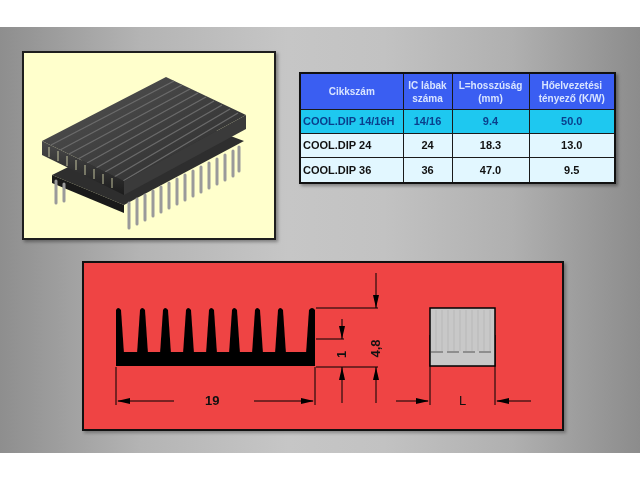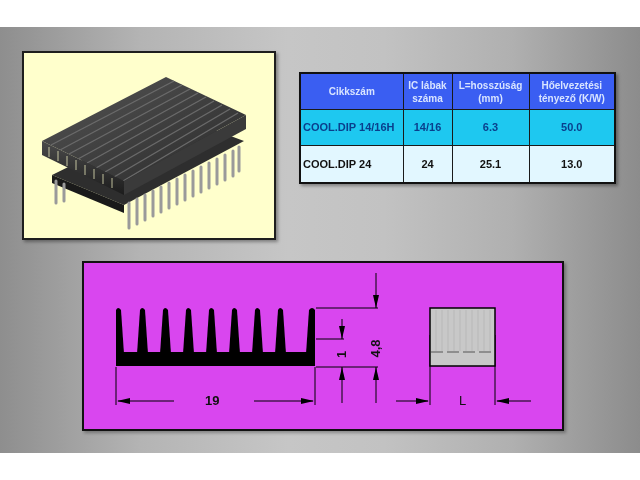--- a/index.html
+++ b/index.html
@@ -43,21 +43,21 @@
     height: 35px;
     white-space: normal;
   }
   .spec-table td { font-size: 11px; height: 13px; }
   .row-cyan td { background: #1ec8f0; color: #0a3f8c; margin-top: 28px; }
   .row-light td { background: #e2f7ff; color: #111; margin-top: 24px; }
   .spec-table td.name { text-align: left; padding-left: 2px; }
 
   .drawing-box {
     position: absolute; left: 82px; top: 261px; width: 478px; height: 166px;
-    background: #d946ef;
+    background: #ef4444;
     border: 2px solid #111;
     box-shadow: 2px 2px 3px rgba(0,0,0,0.3);
   }
   .drawing-box svg { position: absolute; left: 0; top: 0; }
   .dim-label {
     position: absolute; font-size: 13px; font-weight: bold; color: #111;
     font-family: "Liberation Sans", sans-serif;
   }
   .dim-rot { transform: rotate(-90deg); transform-origin: center center; }
 </style>
@@ -144,28 +144,34 @@
       <th>Cikkszám</th>
       <th>IC lábak száma</th>
       <th>L=hosszúság (mm)</th>
       <th>Hőelvezetési tényező (K/W)</th>
     </tr>
   </thead>
   <tbody>
     <tr class="row-cyan">
       <td class="name">COOL.DIP 14/16H</td>
       <td>14/16</td>
-      <td>6.3</td>
+      <td>9.4</td>
       <td>50.0</td>
     </tr>
     <tr class="row-light">
       <td class="name">COOL.DIP 24</td>
       <td>24</td>
-      <td>25.1</td>
+      <td>18.3</td>
       <td>13.0</td>
+    </tr>
+    <tr class="row-light">
+      <td class="name">COOL.DIP 36</td>
+      <td>36</td>
+      <td>47.0</td>
+      <td>9.5</td>
     </tr>
   </tbody>
 </table>
 
 <div class="drawing-box">
   <svg width="478" height="166" viewBox="0 0 478 166">
 
     <g fill="#000">
 
       <rect x="32" y="89" width="199" height="14"></rect>

